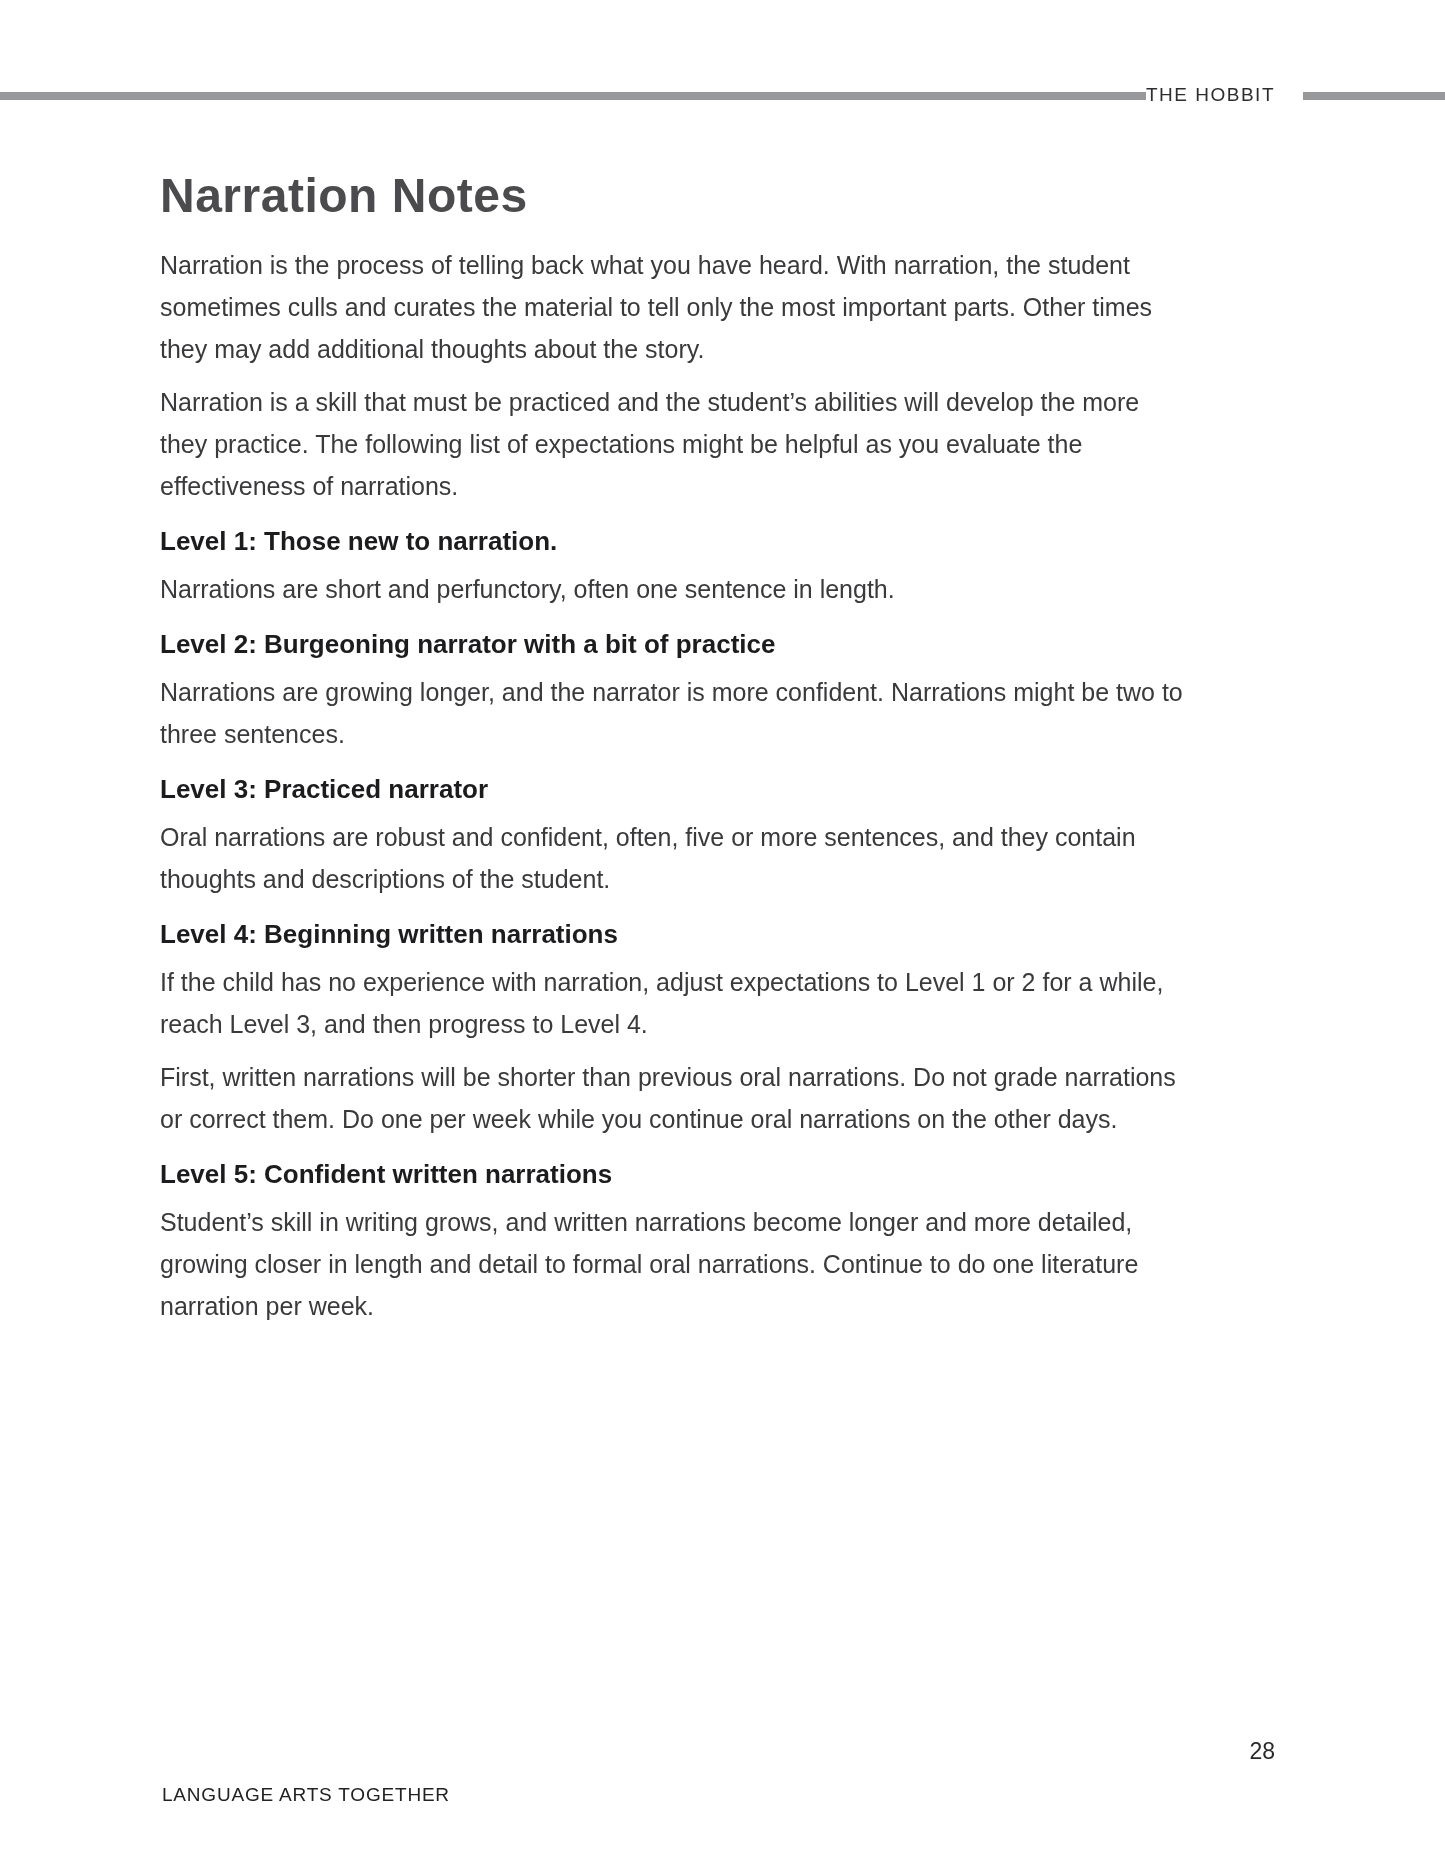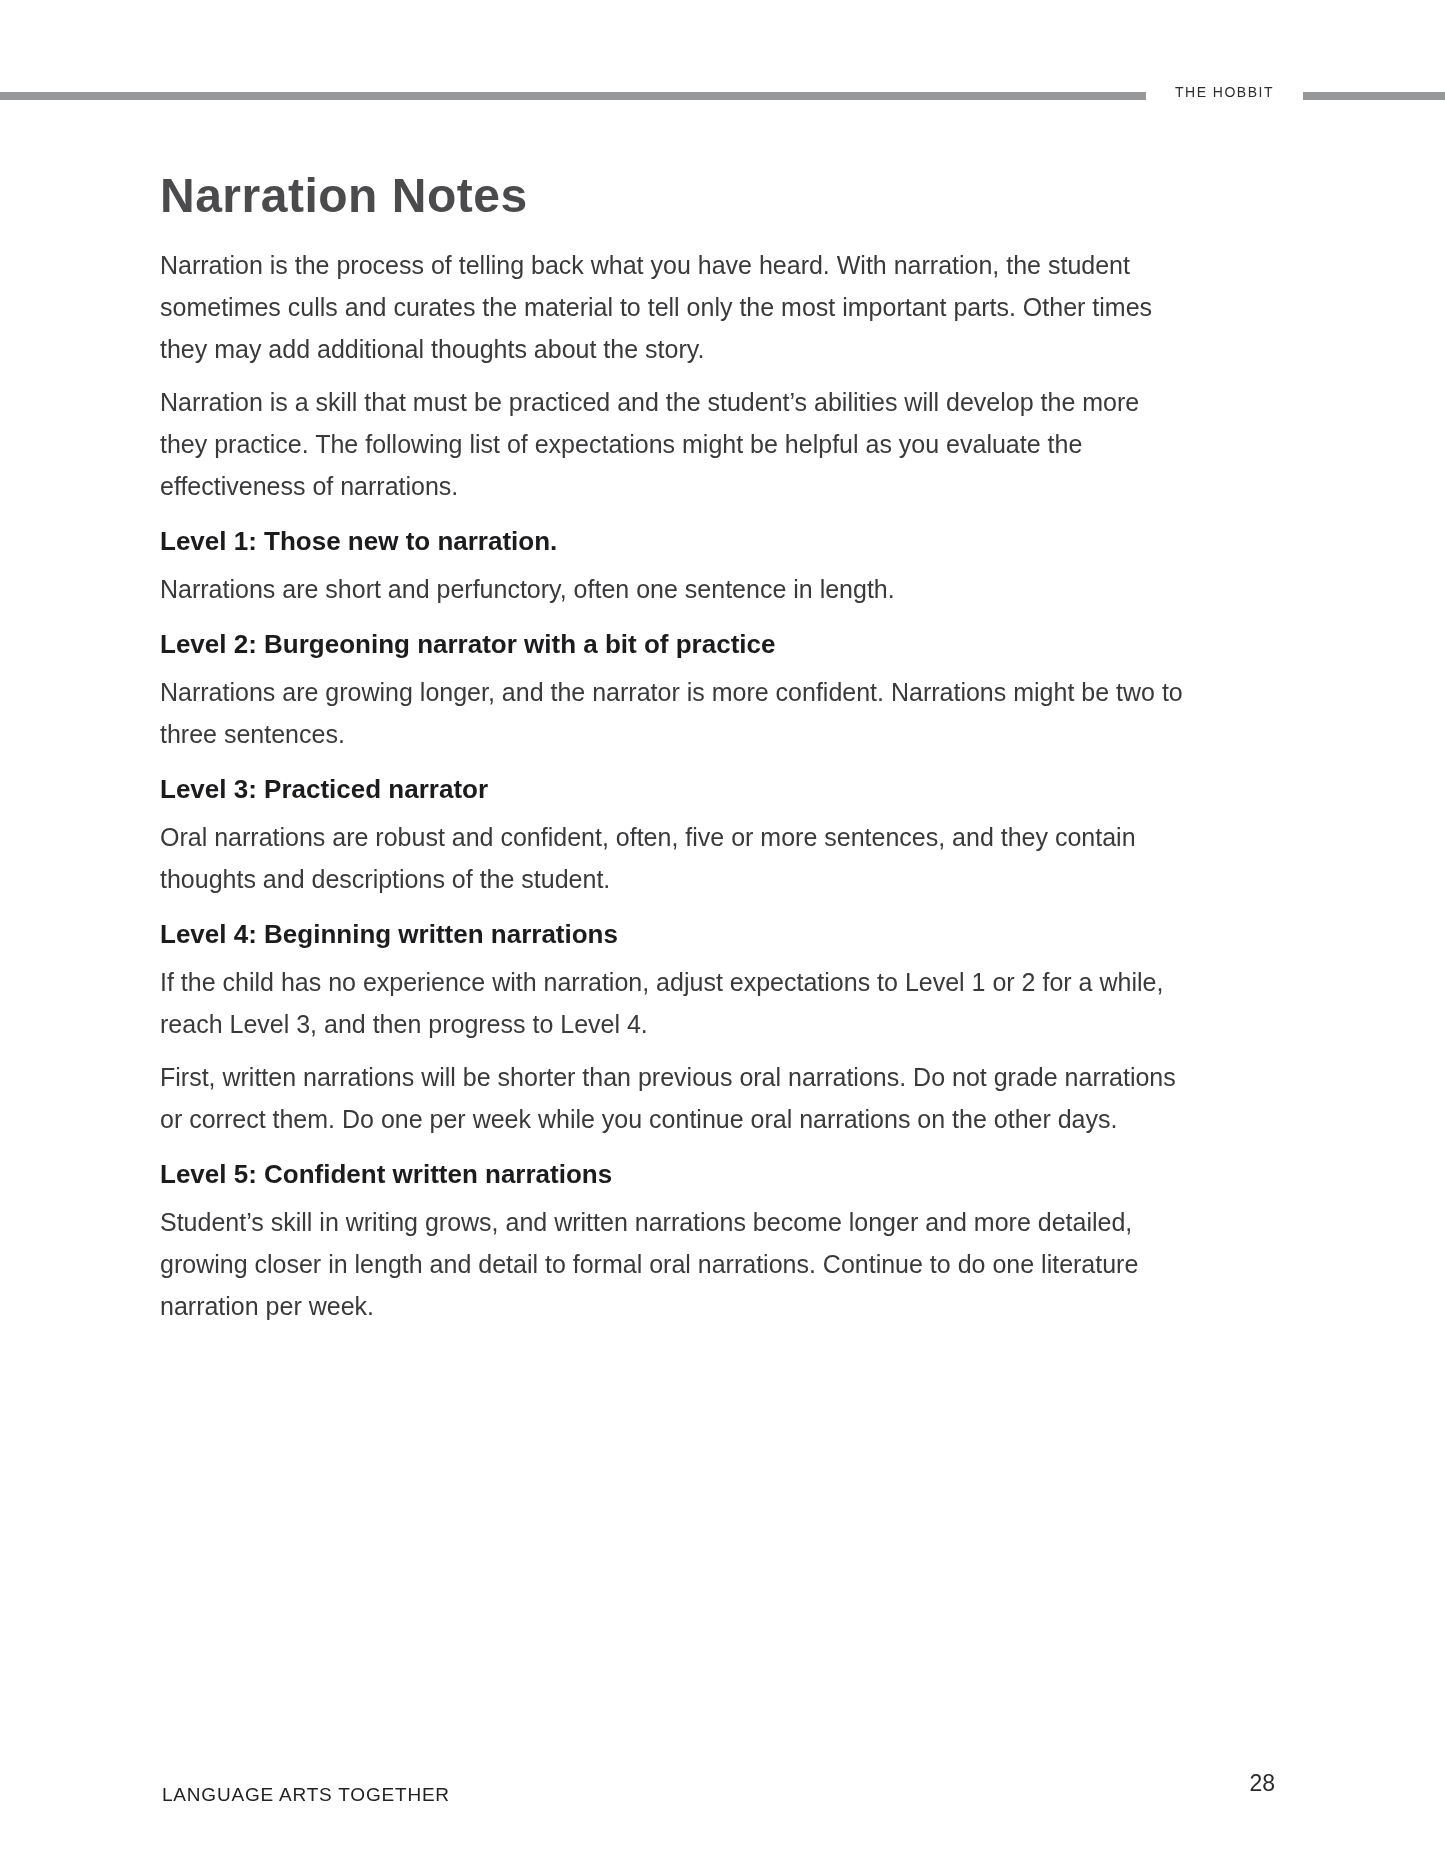--- a/index.html
+++ b/index.html
@@ -28,22 +28,21 @@
     height: 8px;
     background: #97989a;
   }
   .rule-left  { left: 0; width: 1146px; }
   .rule-right { left: 1303px; right: 0; }
   .running-head {
     position: absolute;
     top: 84px;
     left: 1146px;
     width: 157px;
-    text-align: center;
-    font-size: 14px;
+    font-size: 19px;
     letter-spacing: 1.5px;
     color: #2d2d2f;
     white-space: nowrap;
   }
 
   
   main {
     position: absolute;
     top: 0;
     left: 160px;
@@ -83,21 +82,20 @@
     color: #222224;
     white-space: nowrap;
     margin-top: 44px;
   }
   .footer-page {
     position: absolute;
     top: 1738px;
     right: 170px;
     font-size: 23px;
     color: #2a2a2c;
-    margin-top: 32px;
   }
 </style>
 </head>
 <body>
 
 <div class="page">
 
   <div class="rule rule-left"></div>
   <div class="running-head">THE HOBBIT</div>
   <div class="rule rule-right"></div>

